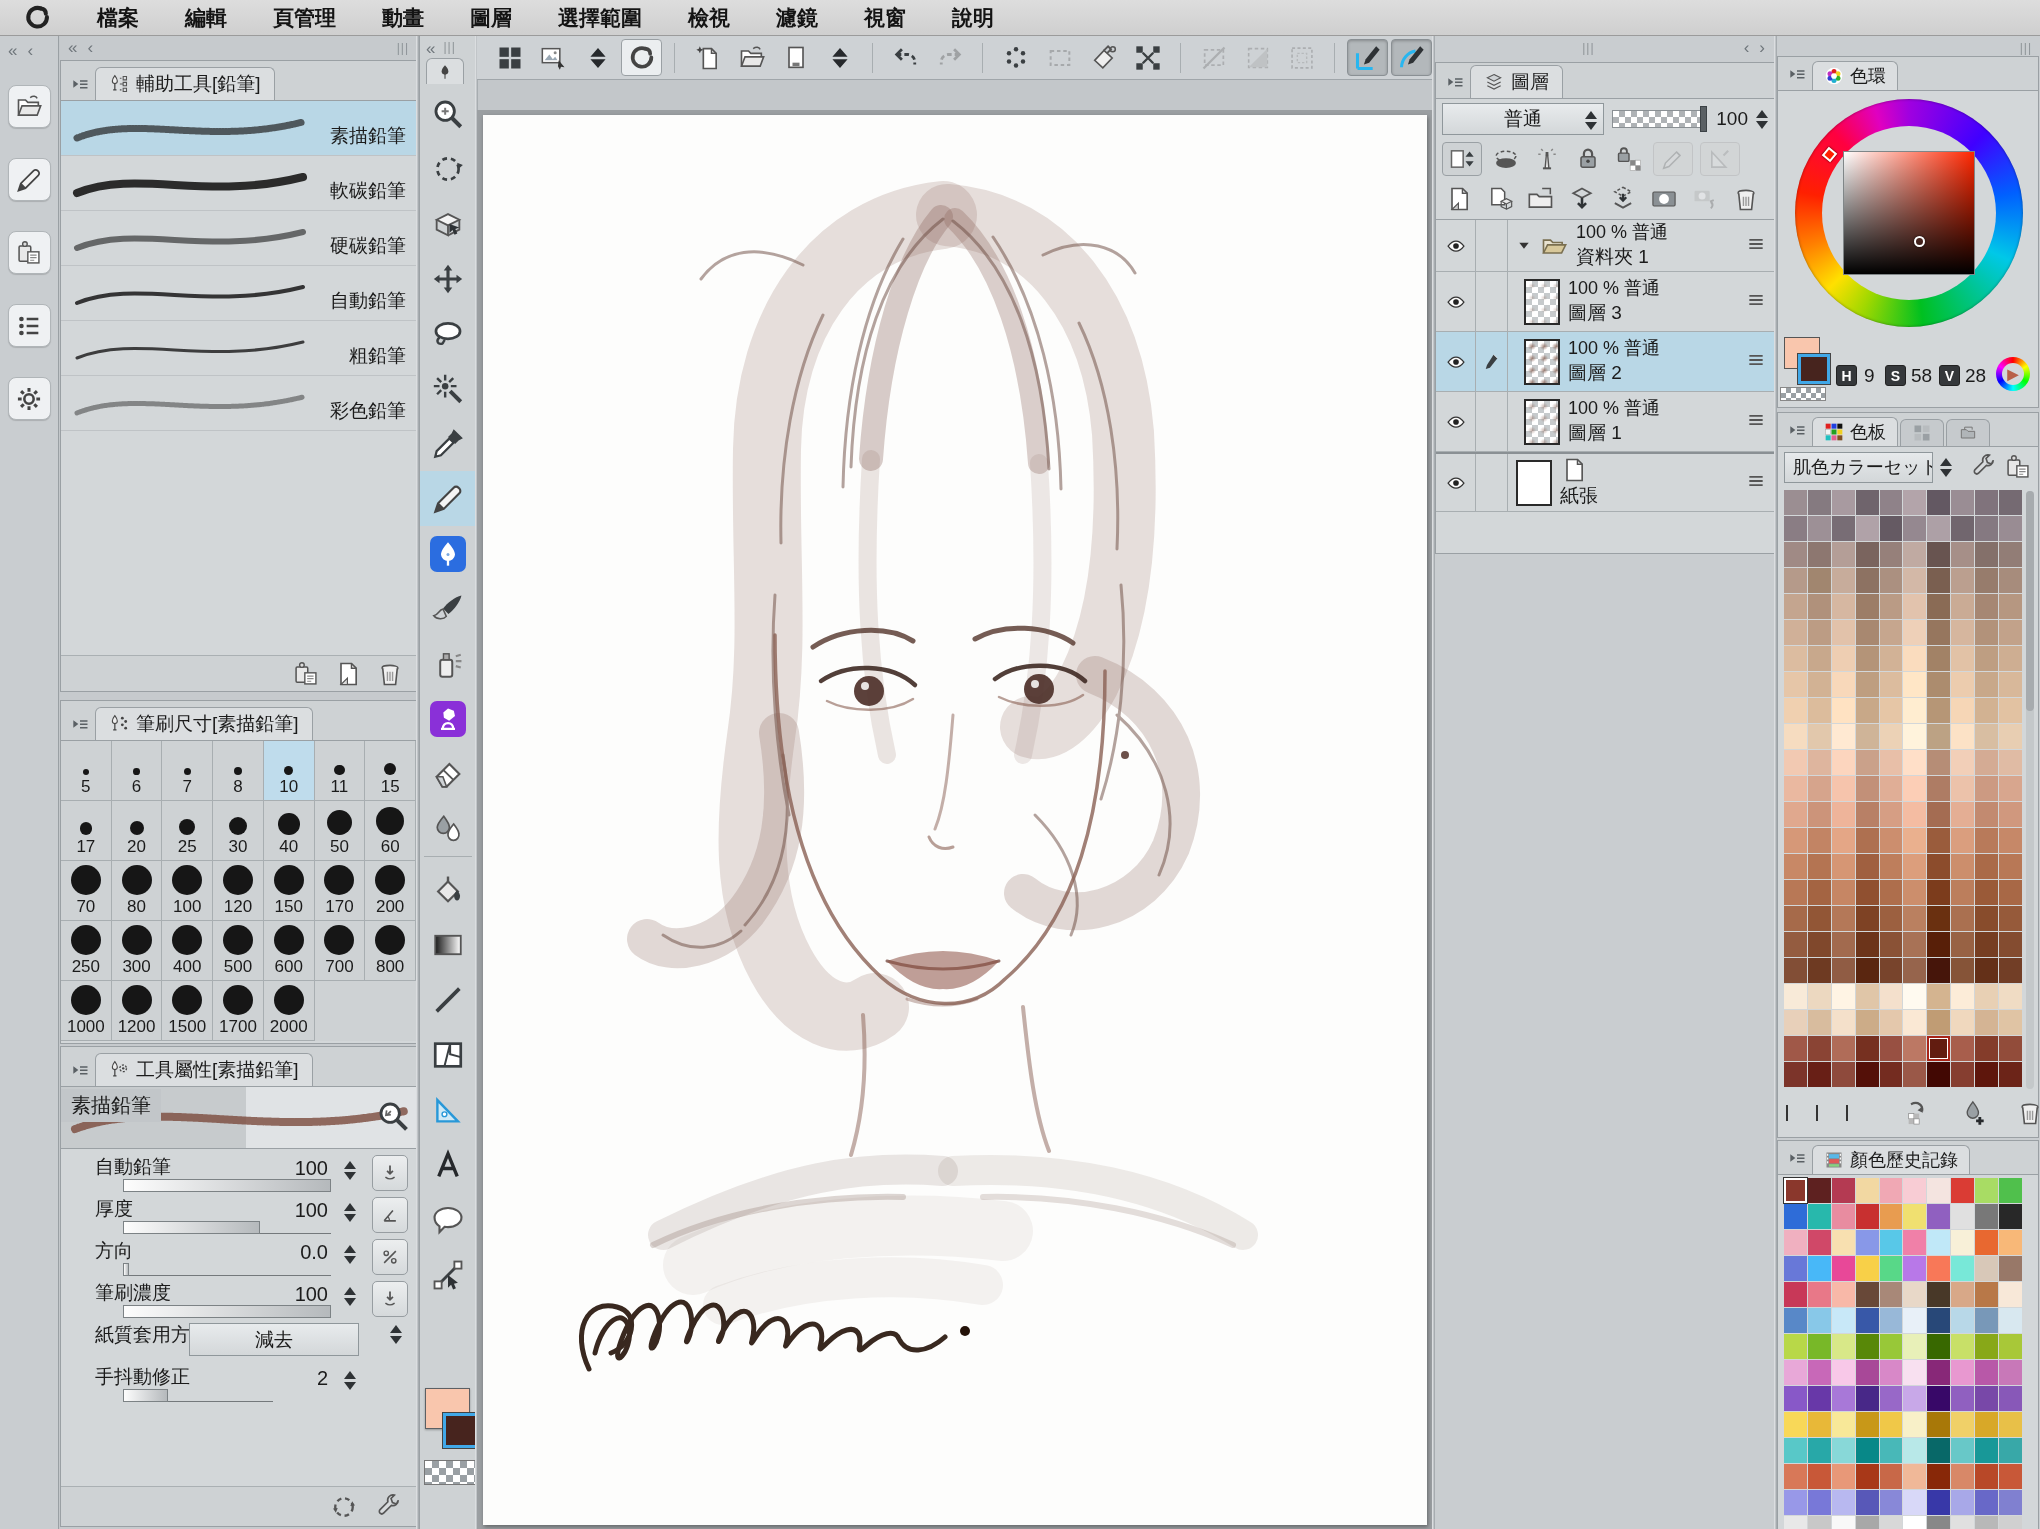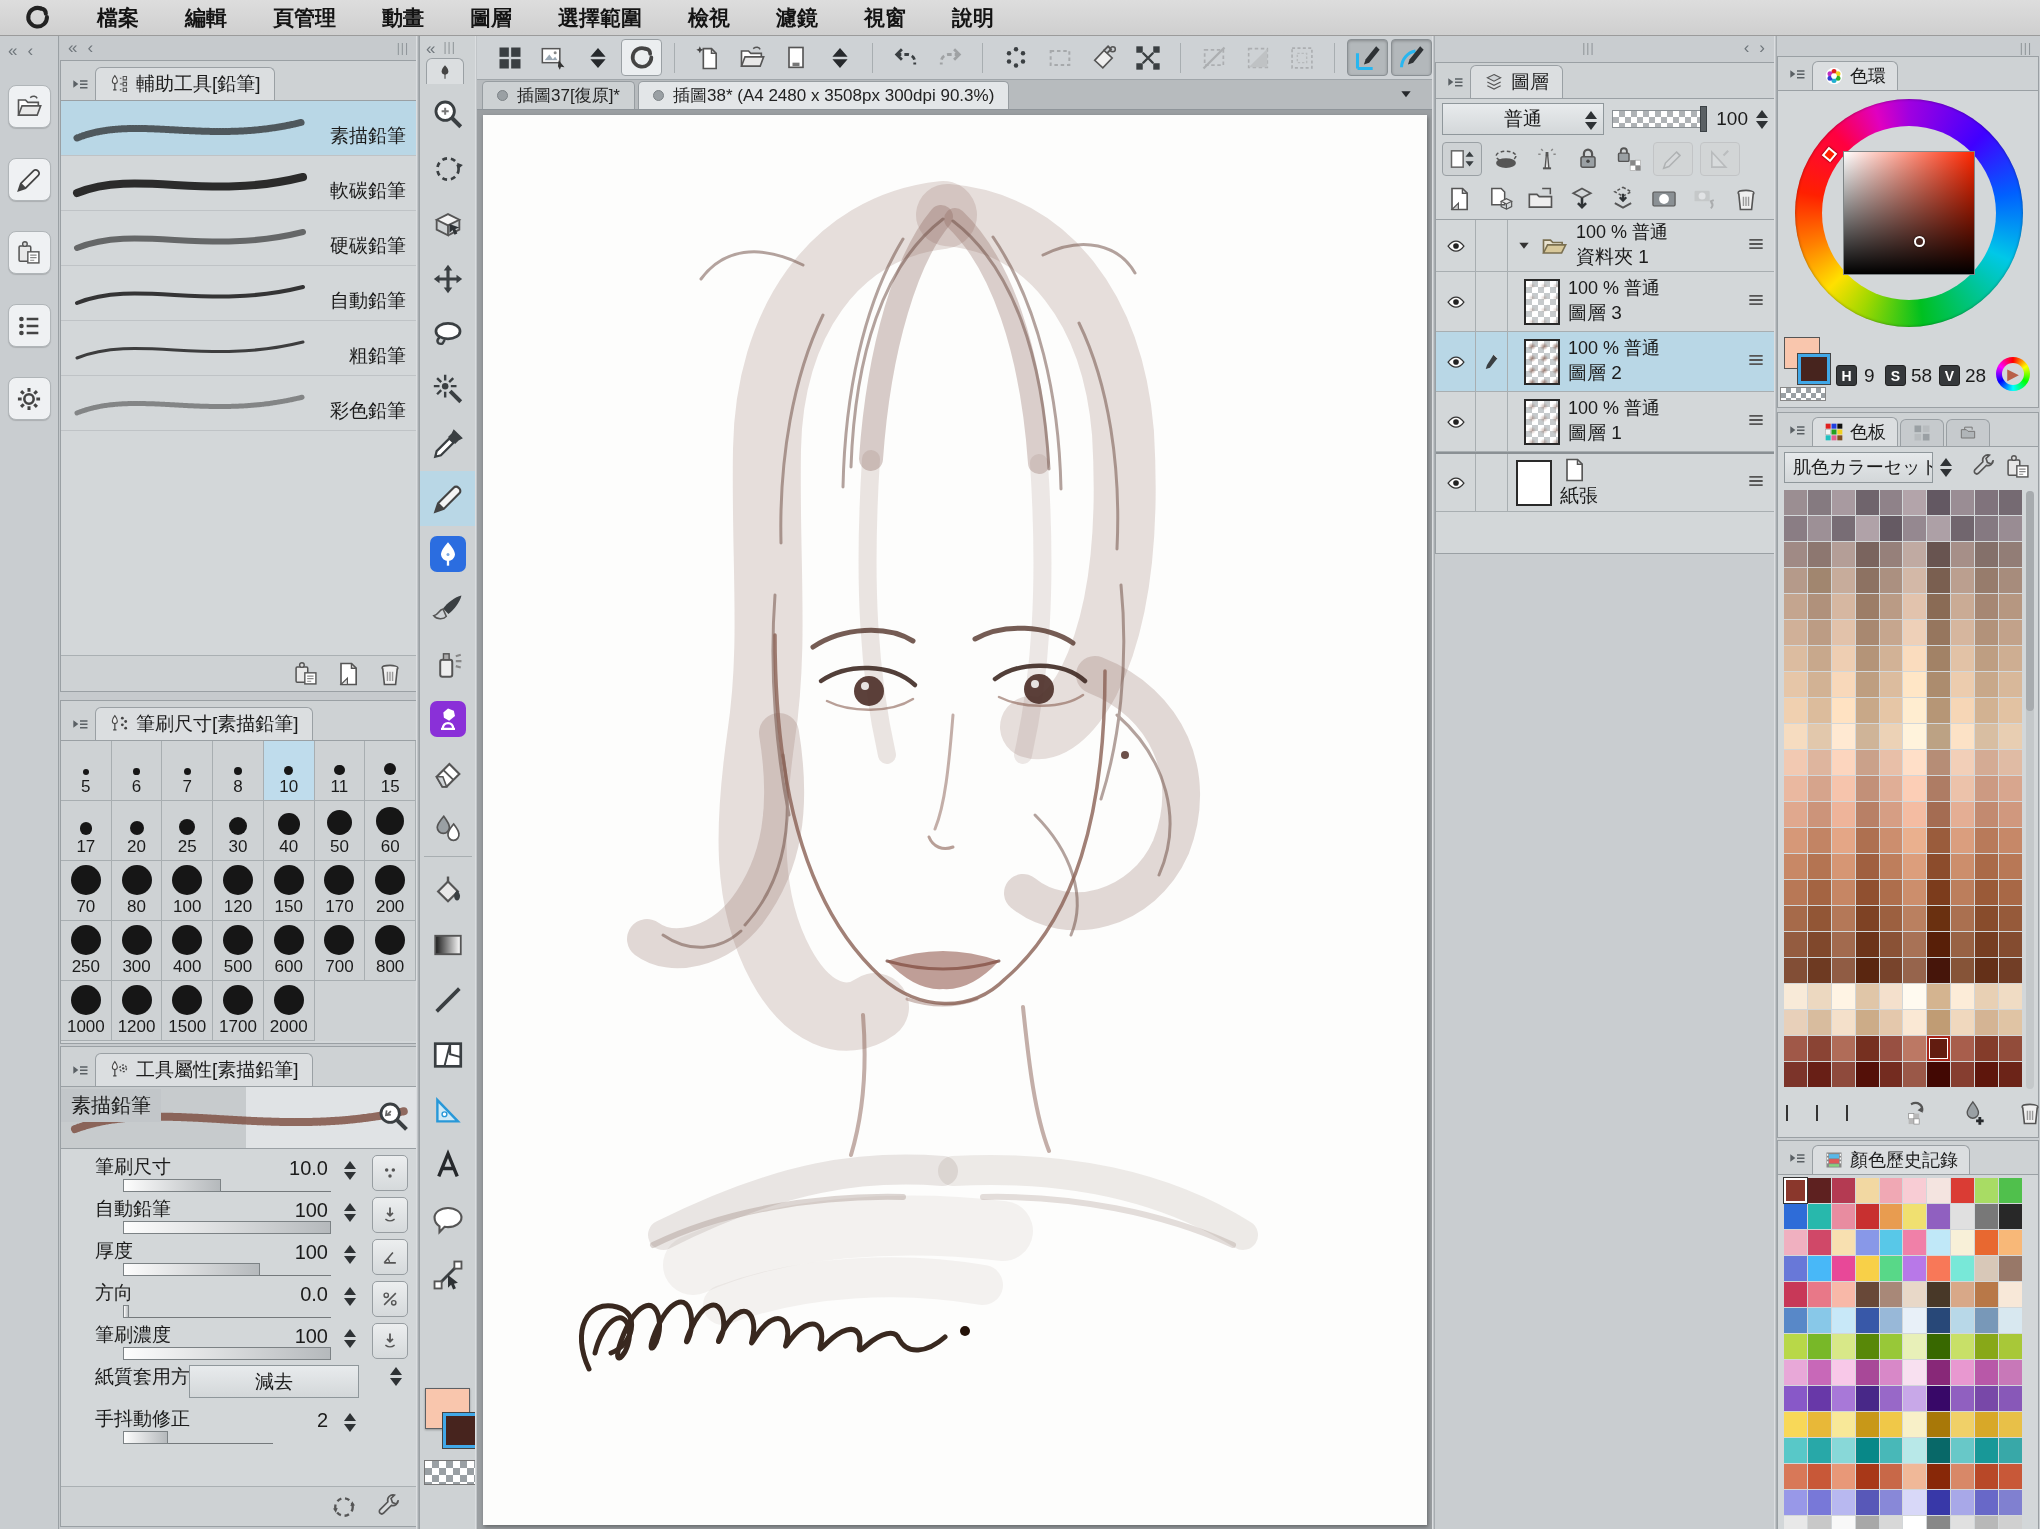--- a/index.html
+++ b/index.html
@@ -557,40 +557,20 @@
         <span class="ic t34 mw">
             <svg viewBox="0 0 24 24">
               <circle cx="10" cy="10" r="6.5" fill="#fff" stroke="#3a3f42" stroke-width="2"></circle>
               <path d="M15 15l6.5 6.5" stroke="#3a3f42" stroke-width="2.8"></path>
               <path d="M7.5 11.5l3-3M10.5 11l-3.5.5.5-3.5" stroke="#666" stroke-width="1.2" fill="none"></path>
             </svg>
           </span>
       </div>
       <div id="prop-rows">
           <div class="prow">
-            <span class="plabel">筆刷尺寸</span>
-            <span class="pval">10.0</span>
-            <span class="spin">
-              <i class="up"></i>
-              <i class="dn"></i>
-            </span>
-            <span class="paux">
-              <span class="ic t20">
-                <svg viewBox="0 0 24 24">
-                  <circle cx="8" cy="8.5" r="2.1" fill="#555"></circle>
-                  <circle cx="16" cy="8.5" r="2.1" fill="#555"></circle>
-                  <circle cx="12" cy="15.5" r="2.1" fill="#555"></circle>
-                </svg>
-              </span>
-            </span>
-            <div class="slider">
-              <div class="sfill" style="width:47%"></div>
-            </div>
-          </div>
-          <div class="prow">
             <span class="plabel">自動鉛筆</span>
             <span class="pval">100</span>
             <span class="spin">
               <i class="up"></i>
               <i class="dn"></i>
             </span>
             <span class="paux">
               <span class="ic t20">
                 <svg viewBox="0 0 24 24">
                   <path d="M12 3v9.5M8.5 9.5l3.5 3.5 3.5-3.5" fill="none" stroke="#555" stroke-width="2.1"></path>
@@ -1094,37 +1074,20 @@
       <div class="tbtn active">
         <span class="ic t28">
           <svg viewBox="0 0 24 24">
             <path d="M6.5 3v18M14.5 3v18M2 8.5h20M2 16.5h20" stroke="#28b6f0" stroke-width="1.7" stroke-dasharray="3 2"></path>
             <path d="M19 2l3 3-8.5 10.5-4.5 1.5 1.5-4.5z" fill="#2e3235"></path>
           </svg>
         </span>
       </div>
       <div class="tbtn" id="tb-dd">
         <span class="ic t20">
-          <svg viewBox="0 0 24 24">
-            <path d="M5 8h14l-7 9z" fill="#26292c"></path>
-          </svg>
-        </span>
-      </div>
-    </div>
-  <div id="tabbar">
-      <div class="ctab">
-        <span class="cdot"></span>
-        <span>插圖37[復原]*</span>
-      </div>
-      <div class="ctab active">
-        <span class="cdot"></span>
-        <span>插圖38* (A4 2480 x 3508px 300dpi 90.3%)</span>
-      </div>
-      <div class="tbtn" id="tab-dd" style="width:34px;height:24px">
-        <span class="ic t16">
           <svg viewBox="0 0 24 24">
             <path d="M5 8h14l-7 9z" fill="#26292c"></path>
           </svg>
         </span>
       </div>
     </div>
   <div id="canvas-area">
     <div id="page">
       <svg viewBox="0 0 944 1410">
         <g fill="none" stroke-linecap="round" stroke="#8a655a">

